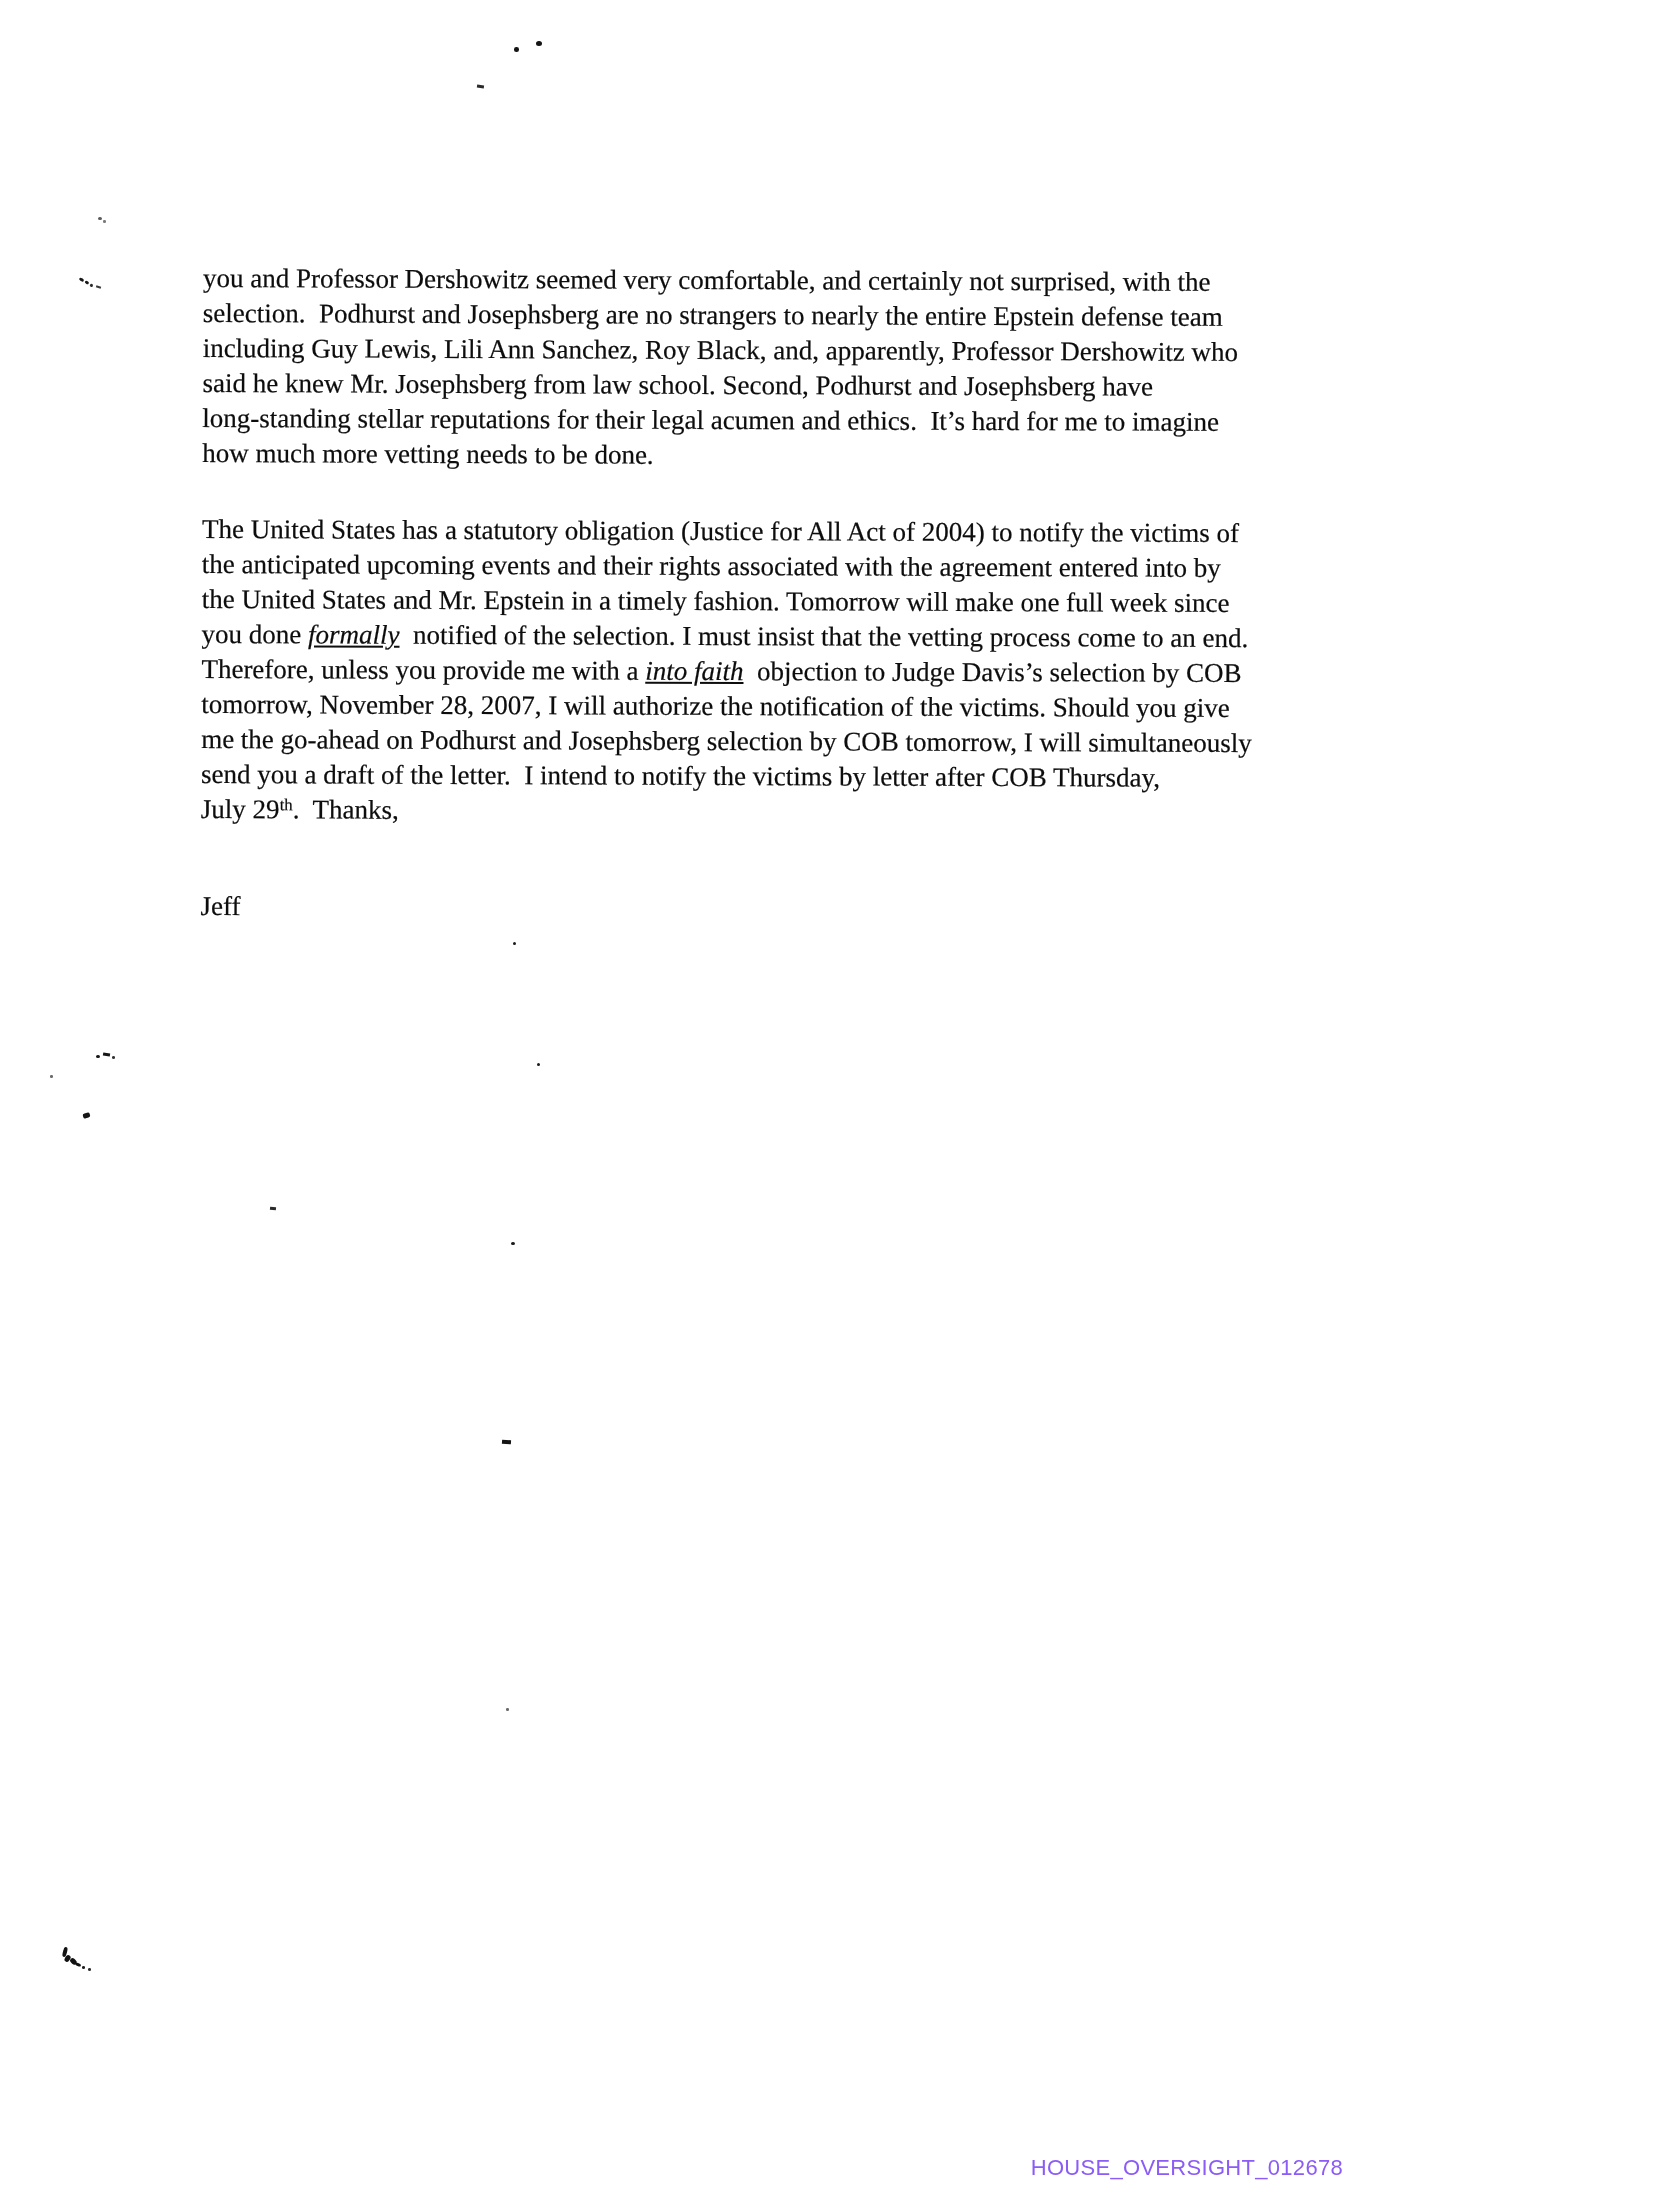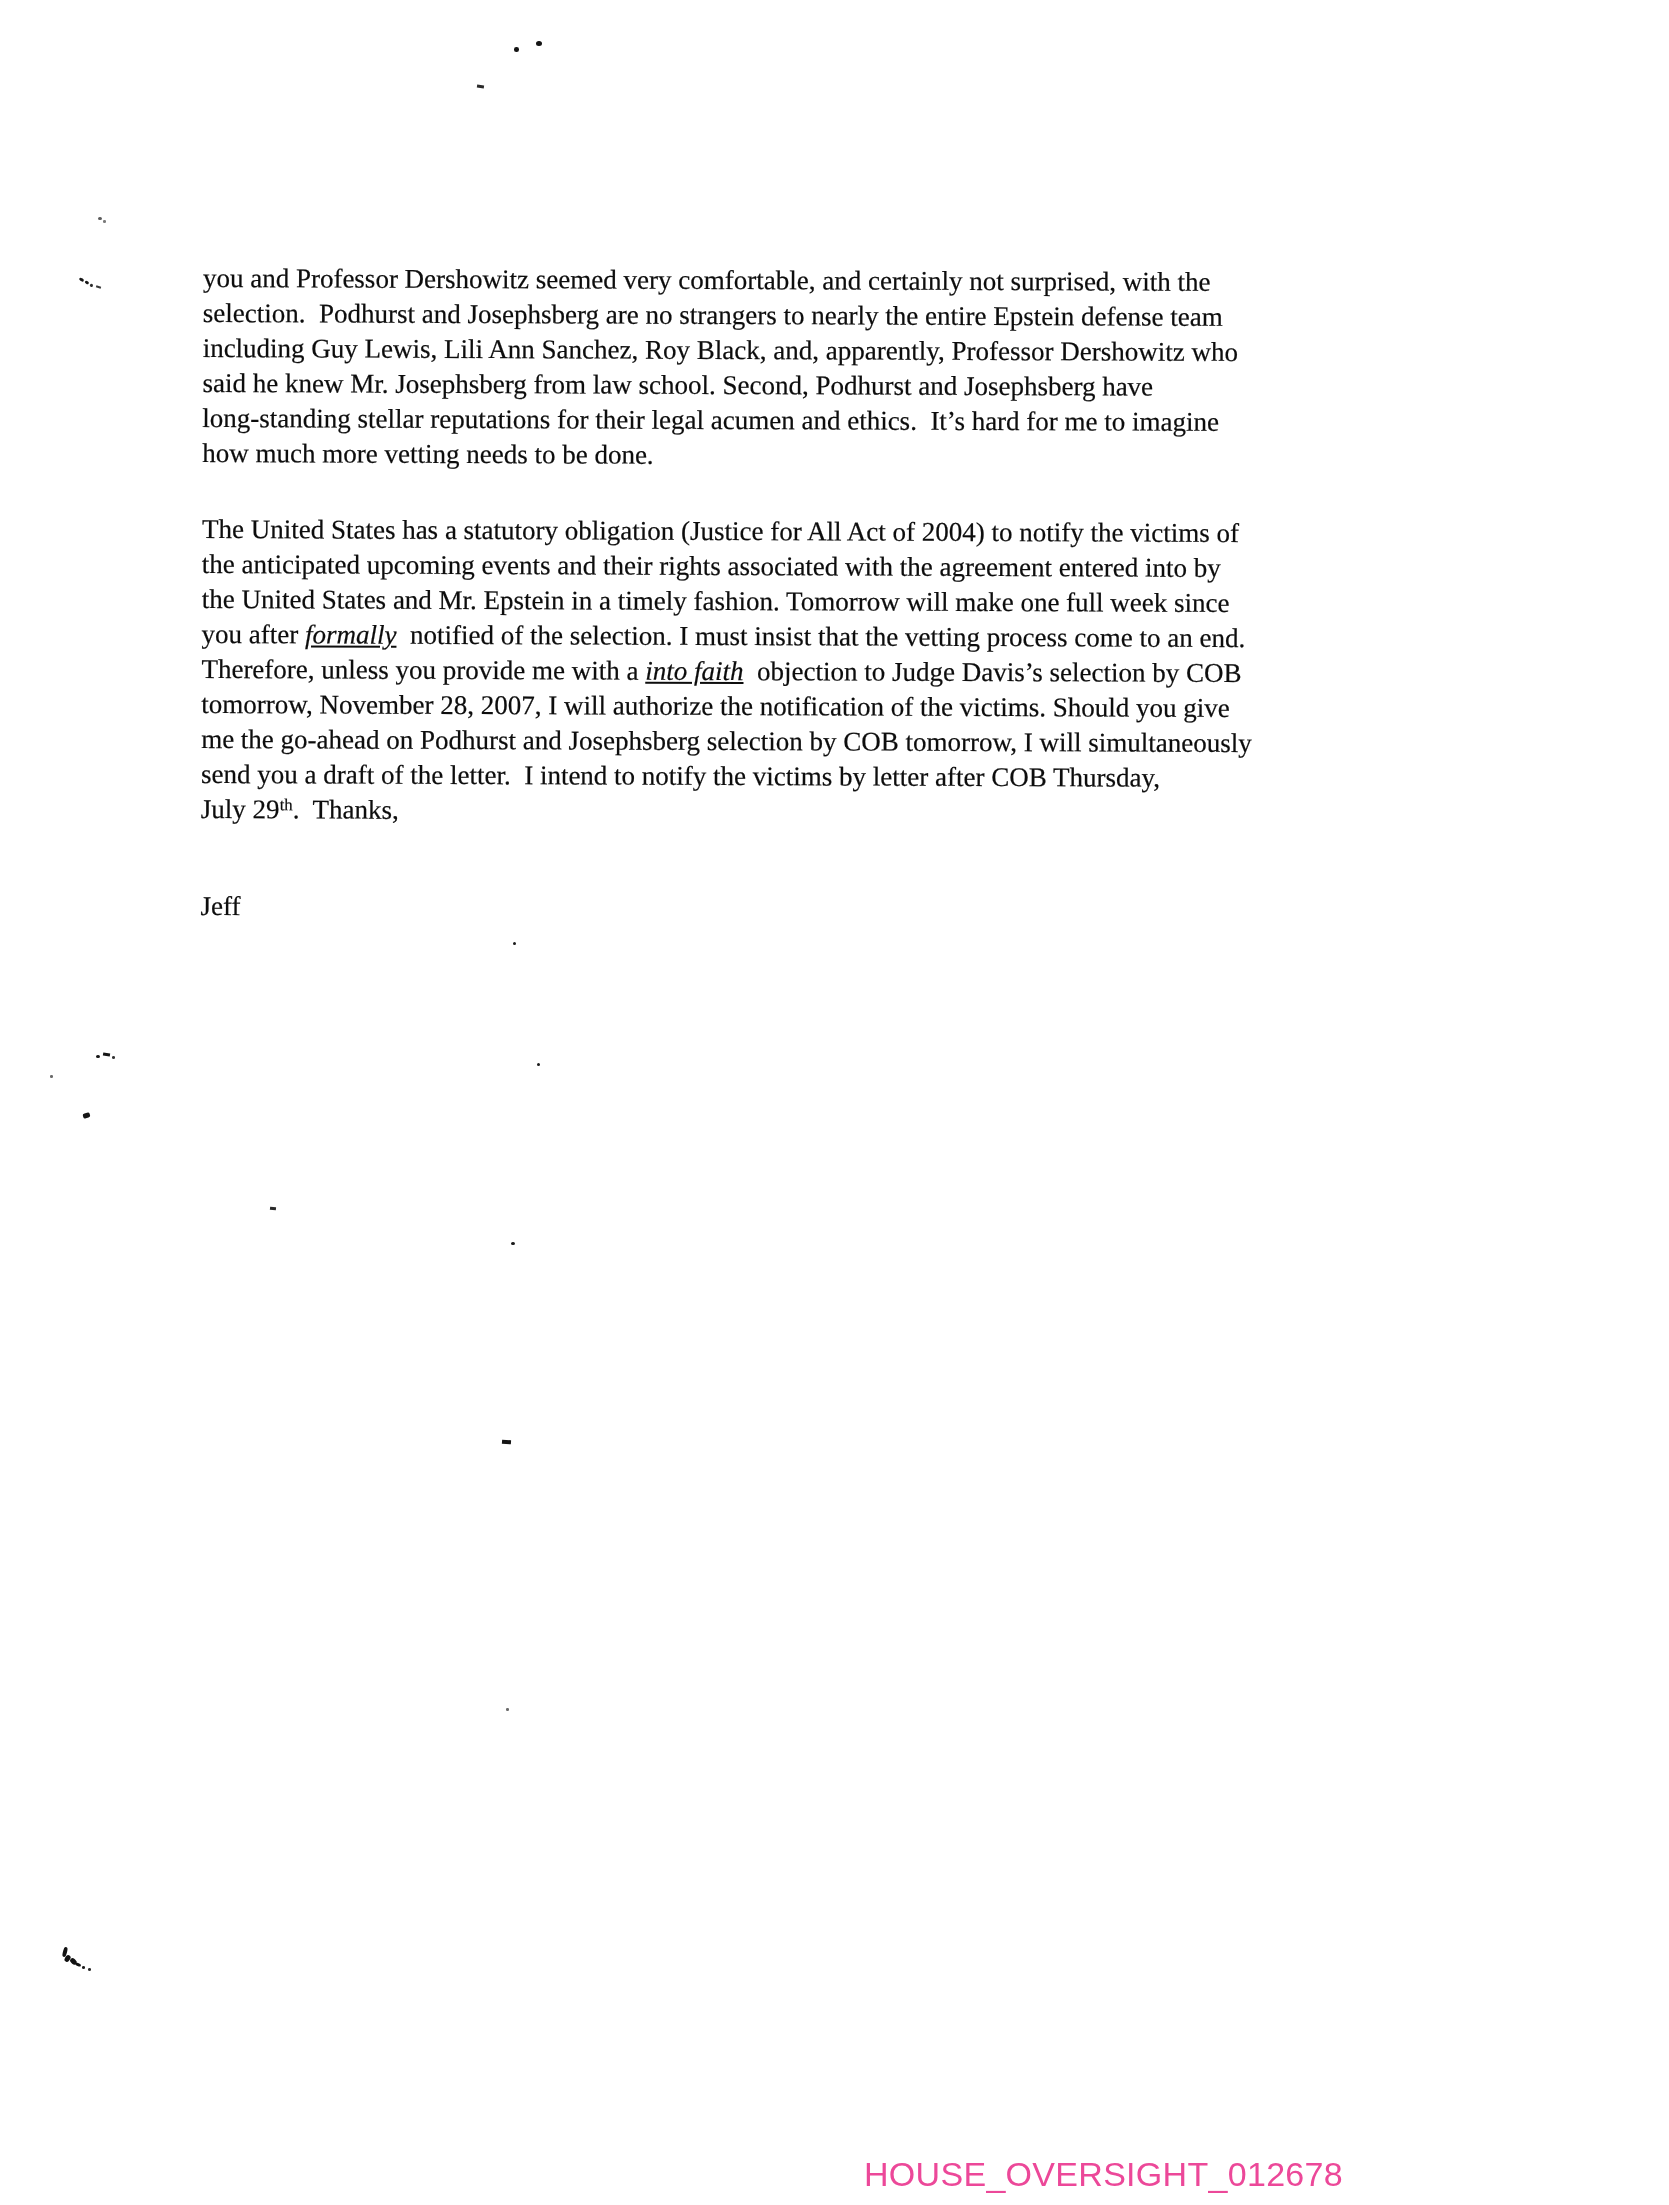--- a/index.html
+++ b/index.html
@@ -8,21 +8,21 @@
   .letter{position:absolute;left:203px;top:261px;width:1257px;
           transform:rotate(0.22deg);transform-origin:0 0;
           font-size:27px;line-height:35px;-webkit-text-stroke:0.2px #0d0d0d;}
   .line{white-space:pre;}
   .paragraph + .paragraph{margin-top:41px;}
   .signature{margin-top:59px;}
   .it{font-style:italic;text-decoration:underline;}
   .sup{font-size:0.62em;position:relative;top:-0.5em;margin-top:9px;}
   .footer{position:absolute;right:42px;top:2155px;
           font-family:"Liberation Sans","DejaVu Sans",sans-serif;
-          font-size:34px;letter-spacing:0.3px;color:#ec4899;}
+          font-size:22px;letter-spacing:0.3px;color:#8b5cf6;}
   .speck{position:absolute;}
 </style>
 </head>
 <body>
 
 <div class="page">
 
   <div class="letter">
     <div>
         <div class="paragraph">
@@ -30,21 +30,21 @@
           <div class="line"><span>selection.  Podhurst and Josephsberg are no strangers to nearly the entire Epstein defense team</span></div>
           <div class="line"><span>including Guy Lewis, Lili Ann Sanchez, Roy Black, and, apparently, Professor Dershowitz who</span></div>
           <div class="line"><span>said he knew Mr. Josephsberg from law school. Second, Podhurst and Josephsberg have</span></div>
           <div class="line"><span>long-standing stellar reputations for their legal acumen and ethics.  It’s hard for me to imagine</span></div>
           <div class="line"><span>how much more vetting needs to be done.</span></div>
         </div>
         <div class="paragraph">
           <div class="line"><span>The United States has a statutory obligation (Justice for All Act of 2004) to notify the victims of</span></div>
           <div class="line"><span>the anticipated upcoming events and their rights associated with the agreement entered into by</span></div>
           <div class="line"><span>the United States and Mr. Epstein in a timely fashion. Tomorrow will make one full week since</span></div>
-          <div class="line"><span>you after </span><span class="it">formally</span><span>  notified of the selection. I must insist that the vetting process come to an end.</span></div>
+          <div class="line"><span>you done </span><span class="it">formally</span><span>  notified of the selection. I must insist that the vetting process come to an end.</span></div>
           <div class="line"><span>Therefore, unless you provide me with a </span><span class="it">into faith</span><span>  objection to Judge Davis’s selection by COB</span></div>
           <div class="line"><span>tomorrow, November 28, 2007, I will authorize the notification of the victims. Should you give</span></div>
           <div class="line"><span>me the go-ahead on Podhurst and Josephsberg selection by COB tomorrow, I will simultaneously</span></div>
           <div class="line"><span>send you a draft of the letter.  I intend to notify the victims by letter after COB Thursday,</span></div>
           <div class="line"><span>July 29</span><span class="sup">th</span><span>.  Thanks,</span></div>
         </div>
       </div>
     <div class="signature">Jeff</div>
   </div>
 

